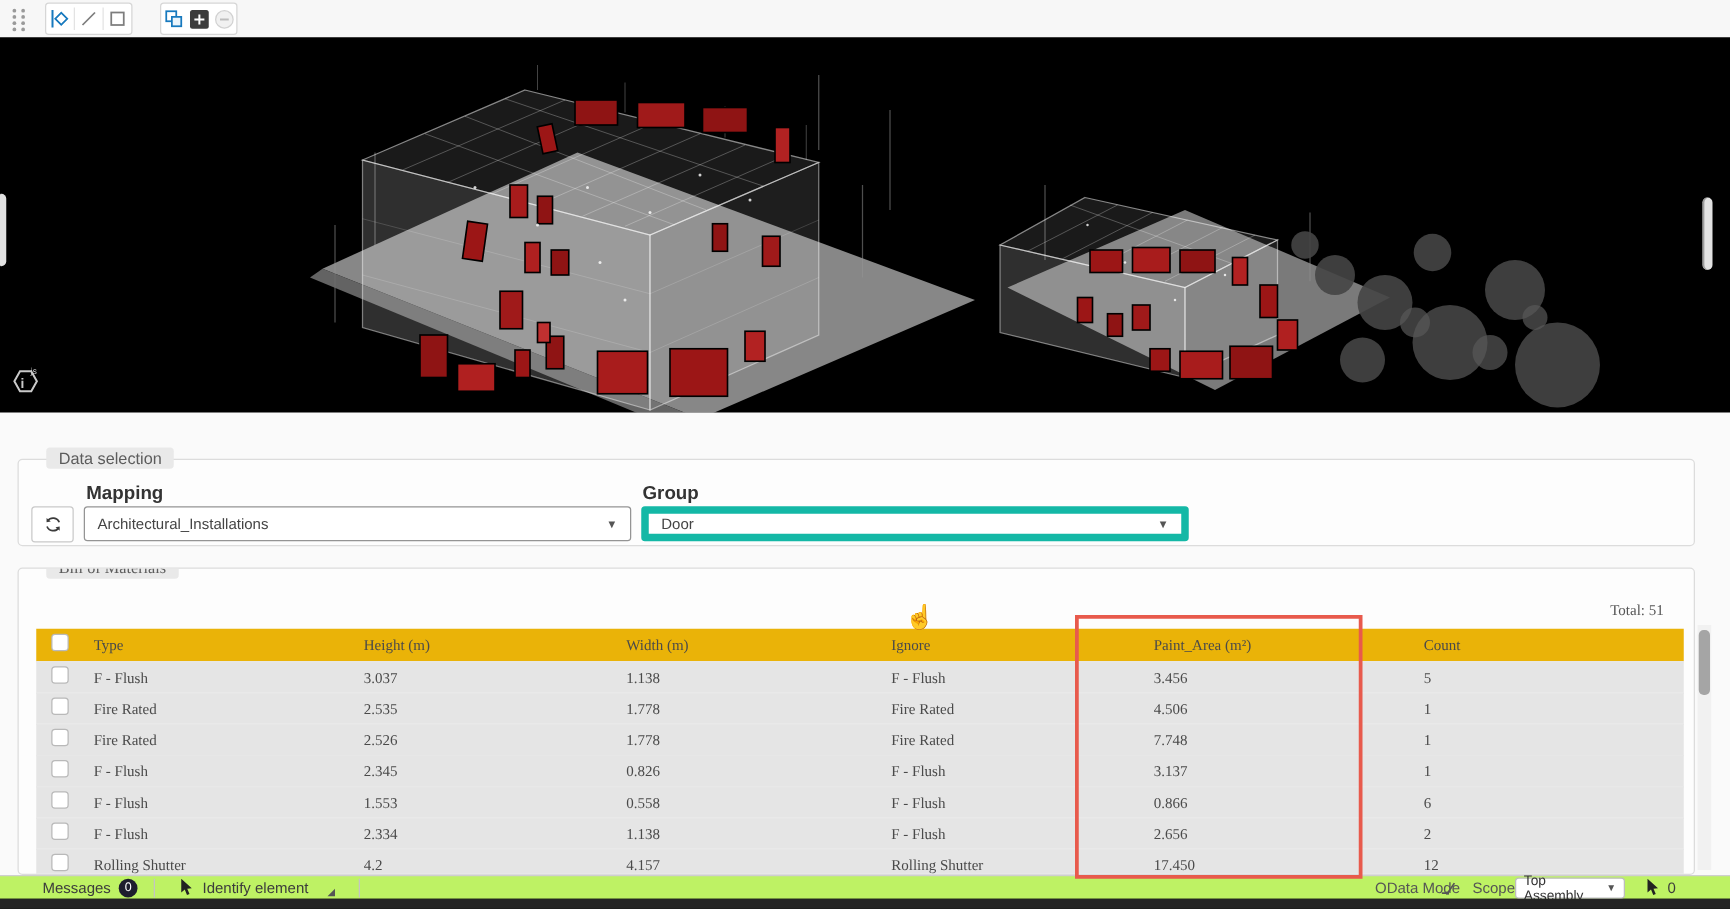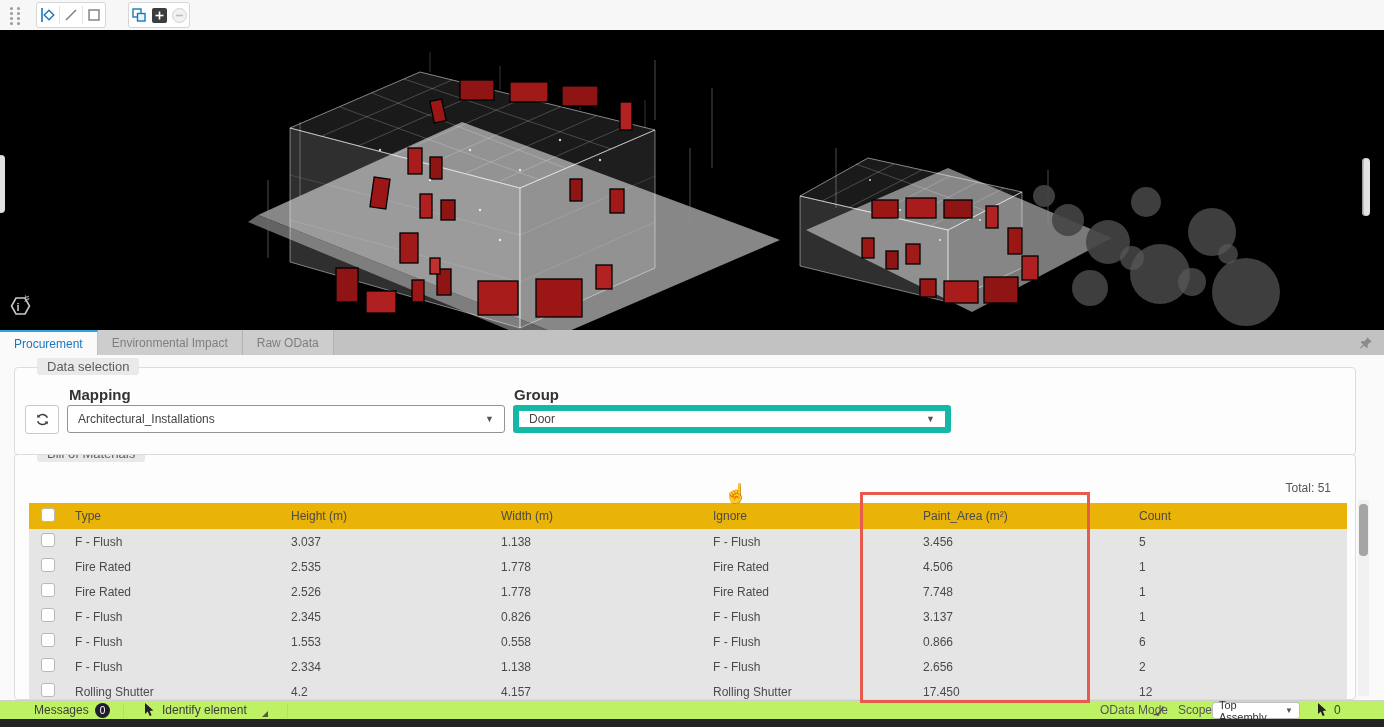--- a/index.html
+++ b/index.html
@@ -264,32 +264,22 @@
   <div id="itwin-logo">
     <svg width="26" height="30" viewBox="0 0 26 30">
       <polygon points="10,4 19,4 23.5,12 19,20 10,20 5.5,12" fill="none" stroke="#c9c9c9" stroke-width="1.6"></polygon>
       <text x="12" y="17" font-size="11" fill="#c9c9c9" font-family="Liberation Sans" font-weight="bold" text-anchor="middle">i</text>
       <text x="21" y="6" font-size="7" fill="#c9c9c9" font-family="Liberation Sans" text-anchor="middle">js</text>
     </svg>
   </div>
 </div>
 
 <div id="panel">
-  <div id="tabbar">
-    <div class="tab active">Procurement</div>
-    <div class="tab">Environmental Impact</div>
-    <div class="tab">Raw OData</div>
-    <div id="pin-btn">
-      <svg width="14" height="14" viewBox="0 0 14 14" fill="#8b8b8b">
-        <path d="M8.2 1.2 L12.8 5.8 L10.9 6.4 L8.6 8.7 L8.9 11.2 L7.6 12 L5 9.4 L1.8 12.6 L1 11.8 L4.2 8.6 L1.9 6.3 L2.7 5 L5.3 5.3 L7.6 3 Z"></path>
-      </svg>
-    </div>
-  </div>
-
-  <div class="fieldset" style="left:14px; top:37px; width:1342px; height:88px;">
+
+  <div class="fieldset" style="left:14px; top:37px; width:1342px; height:70px;">
     <div class="fieldset-chip">Data selection</div>
     <div id="refresh-btn" style="left:10px; top:37px;">
       <svg width="15" height="15" viewBox="0 0 16 16" fill="none" stroke="#3c3c3c" stroke-width="1.5">
         <path d="M13.2 6.2 A5.6 5.6 0 0 0 3.4 5.0"></path>
         <path d="M2.8 9.8 A5.6 5.6 0 0 0 12.6 11.0"></path>
         <polygon points="2.4,2.6 2.4,6.2 6.0,5.6" fill="#3c3c3c" stroke="none"></polygon>
         <polygon points="13.6,13.4 13.6,9.8 10.0,10.4" fill="#3c3c3c" stroke="none"></polygon>
       </svg>
     </div>
     <div class="field-label" style="left:54px; top:18px;">Mapping</div>
@@ -297,21 +287,21 @@
       <span>Architectural_Installations</span>
       <span class="caret">▼</span>
     </div>
     <div class="field-label" style="left:499px; top:18px;">Group</div>
     <div class="dropdown focused" style="left:498px; top:37px; width:438px;">
       <span>Door</span>
       <span class="caret">▼</span>
     </div>
   </div>
 
-  <div class="fieldset" style="left:14px; top:124px; width:1342px; height:246px; overflow:hidden;">
+  <div class="fieldset" style="left:14px; top:124px; width:1342px; height:246px; overflow:hidden;font-family:Liberation Serif, serif;">
     <div class="fieldset-chip">Bill of Materials</div>
     <div id="total-line">
       <span>Total:</span> <span>51</span>
     </div>
     <div id="bom-table">
       <div class="trow head">
         <div><span class="cb" style="display:inline-block;"></span></div>
         <div class="tcell">Type</div>
         <div class="tcell">Height (m)</div>
         <div class="tcell">Width (m)</div>

